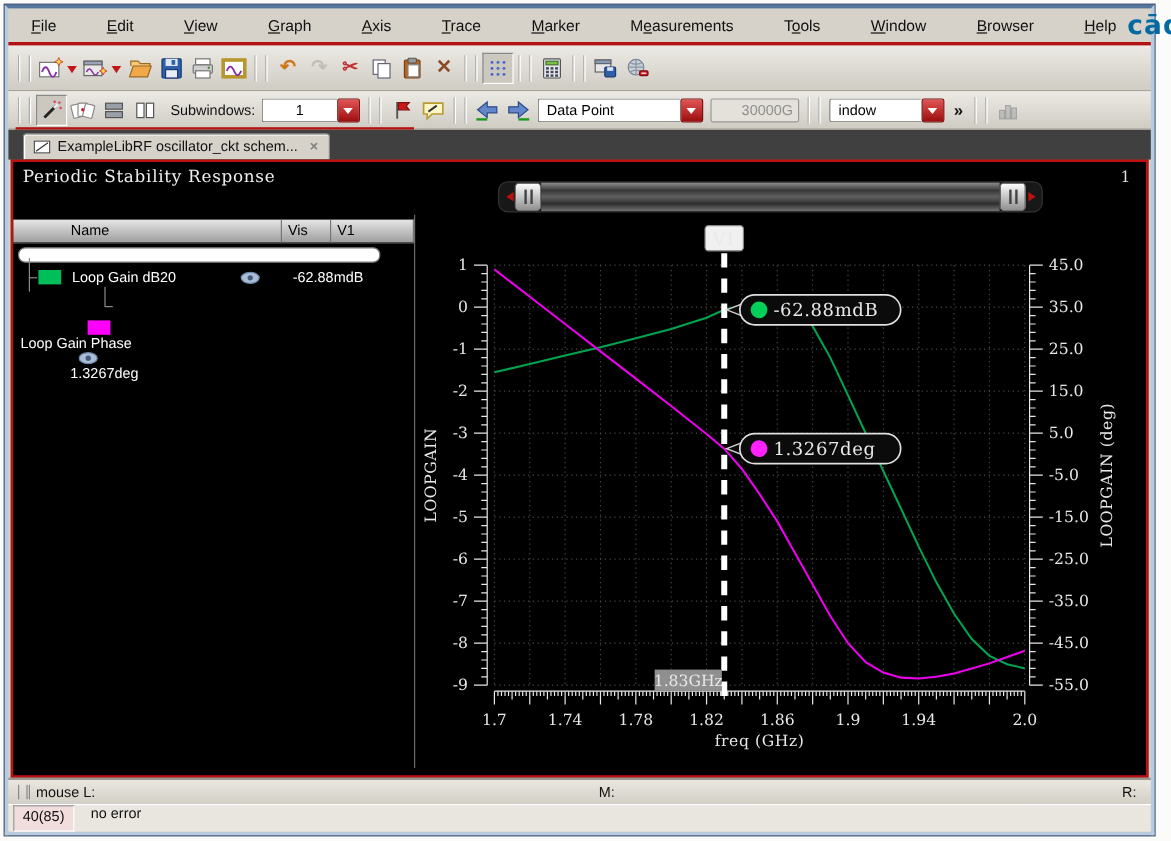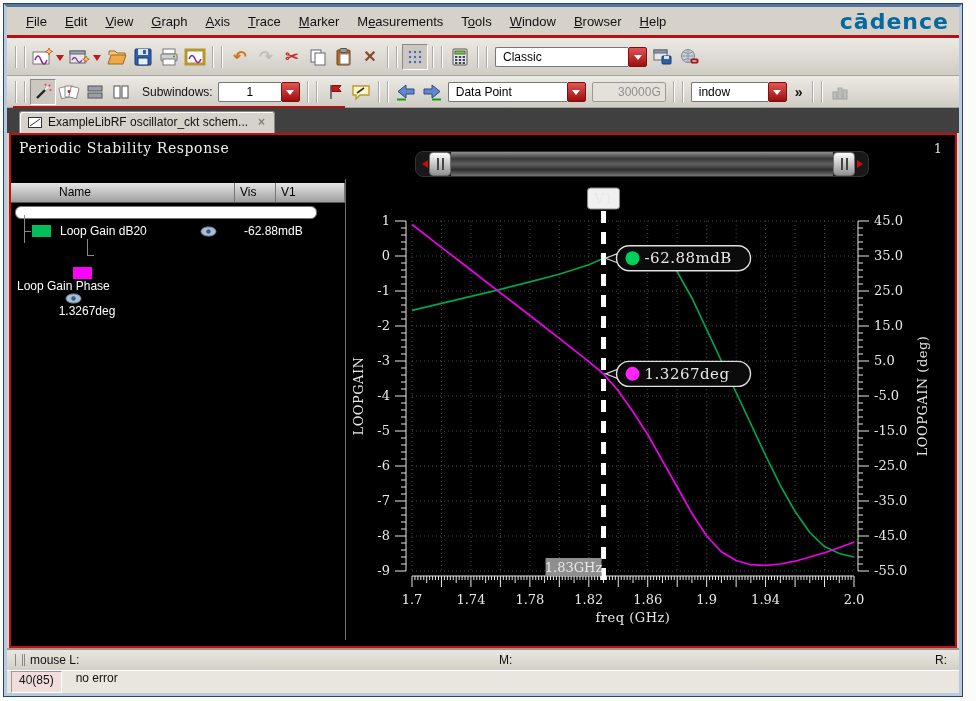--- a/index.html
+++ b/index.html
@@ -74,21 +74,21 @@
   .statusbar2{height:22px;background:#e9e6df;display:flex;font-size:12px;gap:14px;padding:0 4px;border-top:1px solid #fff;color:#111;}
   .code-box{background:#f2dddd;border:1px solid;border-color:#9a9a9a #fff #fff #9a9a9a;padding:1px 7px;}
   .sb-grip{width:6px;height:12px;margin-right:5px;border-left:1px solid #888;border-right:3px double #888;}
 </style>
 </head>
 <body>
 
 <div class="window">
 
   <div class="menubar">
-    <span id="menu-items" style="display:flex;">
+    <span id="menu-items" style="display:flex;gap:24px;">
         <span class="menu-item"><span style="text-decoration: underline;">F</span>ile</span>
         <span class="menu-item"><span style="text-decoration: underline;">E</span>dit</span>
         <span class="menu-item"><span style="text-decoration: underline;">V</span>iew</span>
         <span class="menu-item"><span style="text-decoration: underline;">G</span>raph</span>
         <span class="menu-item"><span style="text-decoration: underline;">A</span>xis</span>
         <span class="menu-item"><span style="text-decoration: underline;">T</span>race</span>
         <span class="menu-item"><span style="text-decoration: underline;">M</span>arker</span>
         <span class="menu-item">M<span style="text-decoration: underline;">e</span>asurements</span>
         <span class="menu-item">T<span style="text-decoration: underline;">o</span>ols</span>
         <span class="menu-item"><span style="text-decoration: underline;">W</span>indow</span>
@@ -200,24 +200,20 @@
         <rect x="4" y="11" width="2.4" height="2"></rect>
             <rect x="7.8" y="11" width="2.4" height="2"></rect>
             <rect x="11.6" y="11" width="2.4" height="2"></rect>
         <rect x="4" y="14" width="2.4" height="2"></rect>
             <rect x="7.8" y="14" width="2.4" height="2"></rect>
             <rect x="11.6" y="14" width="2.4" height="2"></rect>
           </g>
       </svg>
     </span>
     <span class="grip"></span>
-    <span class="combo">
-      <span class="combo-field" style="width:118px;">Classic</span>
-      <span class="combo-btn"></span>
-    </span>
     <span class="tbtn">
       <svg width="20" height="18" viewBox="0 0 20 18">
         <rect x="1" y="2" width="13" height="10" fill="#e8e8e8" stroke="#666"></rect>
         <rect x="1" y="2" width="13" height="3" fill="#8899bb" stroke="#666"></rect>
         <rect x="9" y="8" width="9" height="8" rx="1" fill="#2f5fa8" stroke="#1a3a70"></rect>
         <rect x="11" y="8" width="5" height="3" fill="#dce6f2"></rect>
       </svg>
     </span>
     <span class="tbtn">
       <svg width="20" height="18" viewBox="0 0 20 18">

